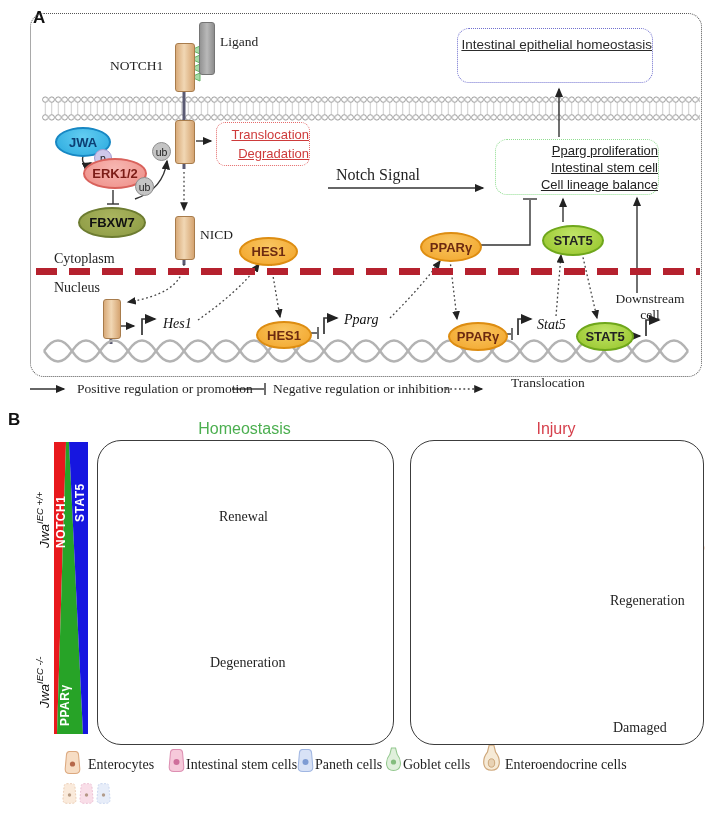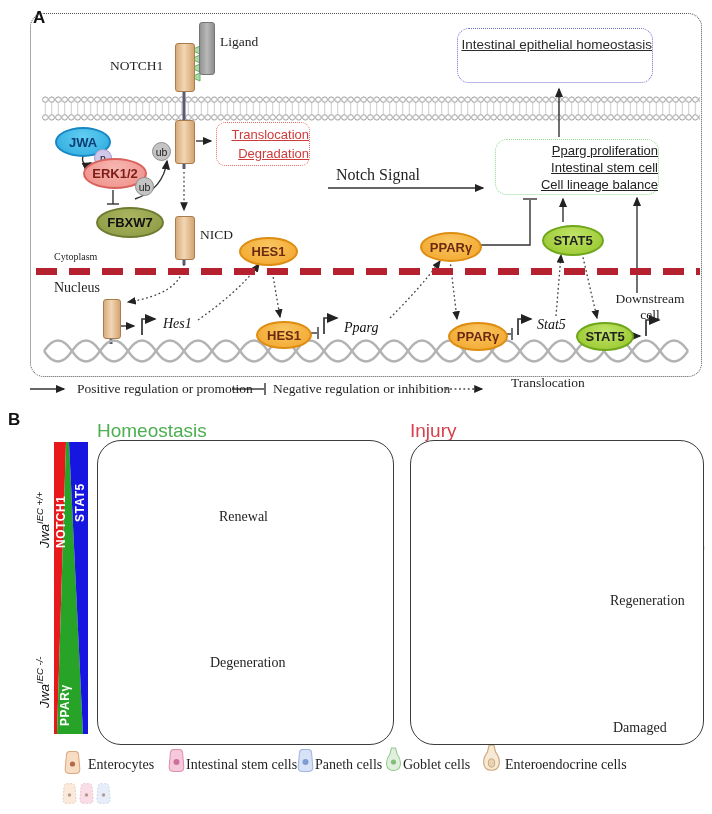--- a/index.html
+++ b/index.html
@@ -26,21 +26,21 @@
   #cell-box{left:495px;top:139px;width:162px;height:52px;border:1.8px dotted #90dd90;
             color:#222;font-size:13px;line-height:17px;padding-top:2px;border-radius:12px;}
   #divider{position:absolute;left:36px;top:268px;width:664px;height:7px;
            background:repeating-linear-gradient(to right,#b5212e 0 21px,transparent 21px 33px);}
   .gene{font-style:italic;font-size:14px;color:#111;}
   .vlabel{position:absolute;transform-origin:0 0;transform:rotate(-90deg);
           font-style:italic;font-size:13.5px;color:#111;white-space:nowrap;}
   .vlabel sup{font-size:9.5px;font-style:italic;}
   .blabel{position:absolute;transform-origin:0 0;transform:rotate(-90deg);
           font-size:12px;font-weight:700;color:#fff;white-space:nowrap;letter-spacing:.5px;}
-  .btitle{position:absolute;font-size:19px;}
+  .btitle{position:absolute;text-align:center;font-size:16px;}
   svg.overlay{position:absolute;left:0;top:0;pointer-events:none;}
 </style>
 </head>
 <body>
 
 <div class="fig">
 
   <div class="panel-label" style="left:33px;top:8px">A</div>
   <div class="abox"></div>
 
@@ -250,21 +250,21 @@
   <div class="rcpt" style="left:175px;top:216px;width:18px;height:42px"></div>
   <div class="rcpt" style="left:103px;top:299px;width:16px;height:38px"></div>
 
   <div class="t" style="left:110px;top:58px">NOTCH1</div>
   <div class="t" style="left:220px;top:34px">Ligand</div>
   <div class="t" style="left:200px;top:227px">NICD</div>
 
   <div class="pill" style="left:55px;top:127px;width:52px;height:26px;background:radial-gradient(ellipse at 50% 30%,#63cdf2,#29a9de);border:2px solid #1787c3;color:#0c3e73">JWA</div>
   <div class="chip" style="left:94px;top:149px;width:16px;height:16px;background:#cfc8ea;border:1px solid #a39ad0">p</div>
   <div class="pill" style="left:83px;top:158px;width:60px;height:27px;background:radial-gradient(ellipse at 50% 30%,#f7b7b2,#ee8d86);border:2px solid #d9625c;color:#7c1d17">ERK1/2</div>
-  <div class="pill" style="left:96px;top:207px;width:64px;height:27px;background:radial-gradient(ellipse at 50% 30%,#aab55f,#8b9942);border:2px solid #6d7c31;color:#111">FBXW7</div>
+  <div class="pill" style="left:78px;top:207px;width:64px;height:27px;background:radial-gradient(ellipse at 50% 30%,#aab55f,#8b9942);border:2px solid #6d7c31;color:#111">FBXW7</div>
   <div class="chip" style="left:135px;top:177px;width:17px;height:17px;background:#c4c4c4;border:1px solid #8e8e8e">ub</div>
   <div class="chip" style="left:152px;top:142px;width:17px;height:17px;background:#c4c4c4;border:1px solid #8e8e8e">ub</div>
 
   <div class="dashbox" id="ubiq-box">
     <div>Translocation</div>
     <div>Degradation</div>
   </div>
 
   <div class="dashbox" id="homeo-box">
     <div>Intestinal epithelial homeostasis</div>
@@ -272,32 +272,32 @@
 
   <div class="dashbox" id="cell-box">
     <div>Pparg proliferation</div>
     <div>Intestinal stem cell</div>
     <div>Cell lineage balance</div>
   </div>
 
   <div class="t" style="left:313px;top:166px;width:130px;text-align:center;font-size:16px">Notch Signal</div>
 
   <div id="divider"></div>
-  <div class="t" style="left:54px;top:251px;font-size:10px">Cytoplasm</div>
+  <div class="t" style="left:54px;top:251px;font-size:14px">Cytoplasm</div>
   <div class="t" style="left:54px;top:280px;font-size:14px">Nucleus</div>
 
   <div class="pill orange" style="left:239px;top:237px;width:55px;height:25px">HES1</div>
   <div class="pill orange" style="left:420px;top:232px;width:58px;height:26px">PPARγ</div>
   <div class="pill green5" style="left:542px;top:225px;width:58px;height:27px">STAT5</div>
   <div class="pill orange" style="left:256px;top:321px;width:52px;height:24px">HES1</div>
   <div class="pill orange" style="left:448px;top:322px;width:56px;height:25px">PPARγ</div>
   <div class="pill green5" style="left:576px;top:322px;width:54px;height:25px">STAT5</div>
 
   <div class="t gene" style="left:163px;top:316px">Hes1</div>
-  <div class="t gene" style="left:344px;top:320px">Pparg</div>
+  <div class="t gene" style="left:344px;top:312px">Pparg</div>
   <div class="t gene" style="left:537px;top:317px">Stat5</div>
 
   <div class="t" style="left:600px;top:291px;width:100px;text-align:center;line-height:16px">
     <div>Downstream</div>
     <div>cell</div>
   </div>
 
   <div class="t" style="left:77px;top:381px">Positive regulation or promotion</div>
   <div class="t" style="left:273px;top:381px">Negative regulation or inhibition</div>
   <div class="t" style="left:511px;top:375px">Translocation</div>

